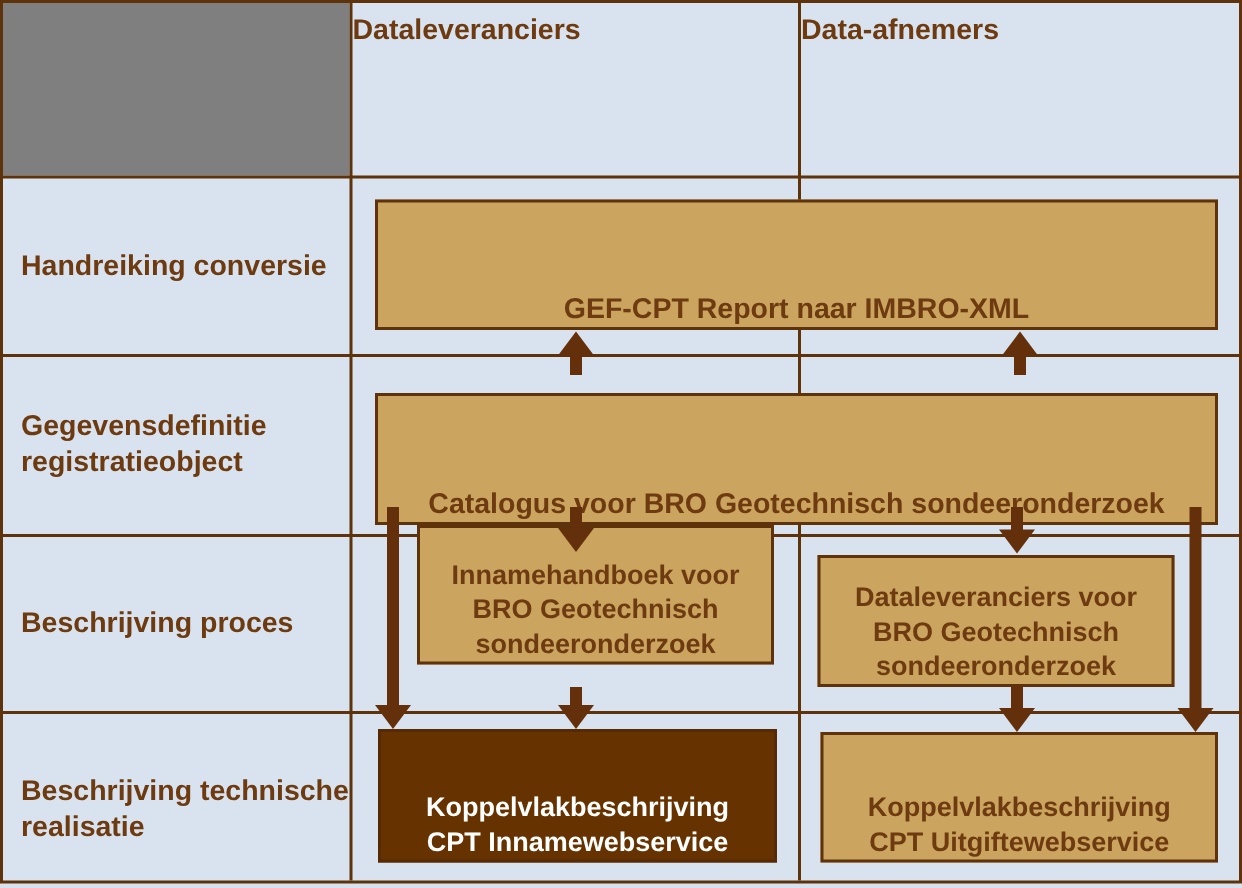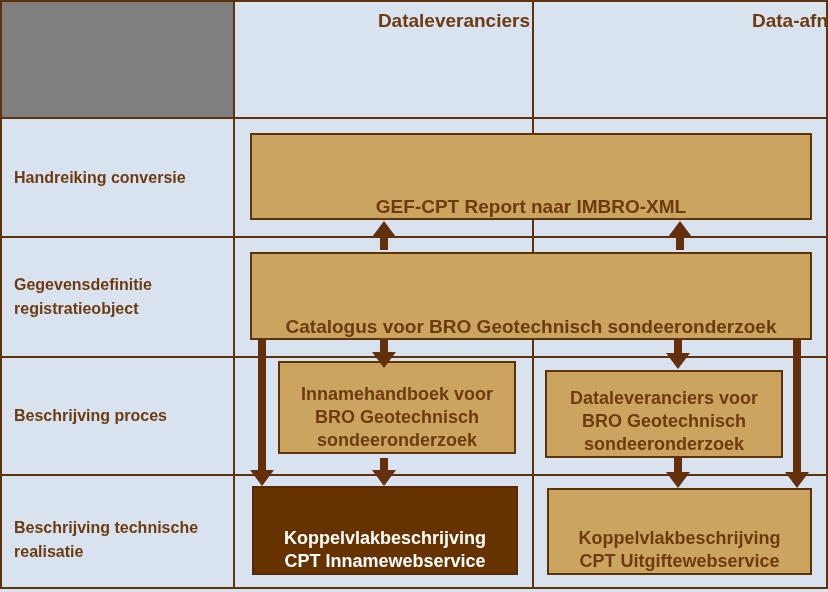--- a/index.html
+++ b/index.html
@@ -11,24 +11,24 @@
   body{
     width:828px;height:592px;background:var(--background);
     font-family:"Liberation Sans",sans-serif;font-weight:700;
   }
   .canvas{position:relative;width:828px;height:592px;overflow:hidden;background:var(--background);}
   .table-frame{position:absolute;left:0;top:0;width:828px;height:589px;
     border:2px solid var(--grid);box-sizing:border-box;z-index:1;pointer-events:none;}
   .grid-v{position:absolute;top:2px;height:585px;width:2px;background:var(--grid);z-index:1;}
   .grid-h{position:absolute;left:2px;width:824px;height:2px;background:var(--grid);z-index:1;}
   .corner{position:absolute;left:2px;top:2px;width:231px;height:115px;background:var(--header-gray);z-index:1;}
-  .col-header{position:absolute;top:2px;height:38px;display:flex;align-items:center;justify-content:flex-end;
+  .col-header{position:absolute;top:2px;height:38px;display:flex;align-items:center;justify-content:flex-start;
     color:var(--text-brown);font-size:19px;z-index:2;}
   .row-label{position:absolute;left:2px;width:231px;display:flex;align-items:center;
-    box-sizing:border-box;padding-left:12px;color:var(--text-brown);font-size:16px;line-height:24px;z-index:2;}
+    box-sizing:border-box;padding-left:12px;color:var(--text-brown);font-size:19px;line-height:24px;z-index:2;}
   .row-label span{white-space:pre;}
   .box{position:absolute;display:flex;align-items:flex-end;justify-content:center;text-align:center;
     background:var(--box-tan);border:2px solid var(--box-border);box-sizing:border-box;
     color:var(--text-brown);z-index:2;}
   .box span{white-space:pre;}
   .box.big{font-size:19px;}
   .box.small{font-size:18px;line-height:23px;}
   .box.dark{background:var(--box-dark);border-color:#552a05;color:var(--text-white);}
   .shaft{position:absolute;width:8px;background:var(--arrow);z-index:3;}
   .head{position:absolute;width:0;height:0;border-left:12px solid transparent;
@@ -68,24 +68,24 @@
 registratieobject</span>
   </div>
   <div class="row-label" style="top:484px;height:111px">
     <span>Beschrijving technische
 realisatie</span>
   </div>
 
   <div class="box big" style="left:250px;top:133px;width:562px;height:87px">
     <span>GEF-CPT Report naar IMBRO-XML</span>
   </div>
-  <div class="box big" style="left:250px;top:252px;width:562px;height:88px">
+  <div class="box big" style="left:250px;top:262px;width:562px;height:88px">
     <span>Catalogus voor BRO Geotechnisch sondeeronderzoek</span>
   </div>
-  <div class="box small" style="left:278px;top:361px;width:238px;height:93px">
+  <div class="box small" style="left:278px;top:350px;width:238px;height:93px">
     <span>Innamehandboek voor
 BRO Geotechnisch
 sondeeronderzoek</span>
   </div>
   <div class="box small" style="left:545px;top:370px;width:238px;height:88px">
     <span>Dataleveranciers voor
 BRO Geotechnisch
 sondeeronderzoek</span>
   </div>
   <div class="box small dark" style="left:252px;top:486px;width:266px;height:89px">

